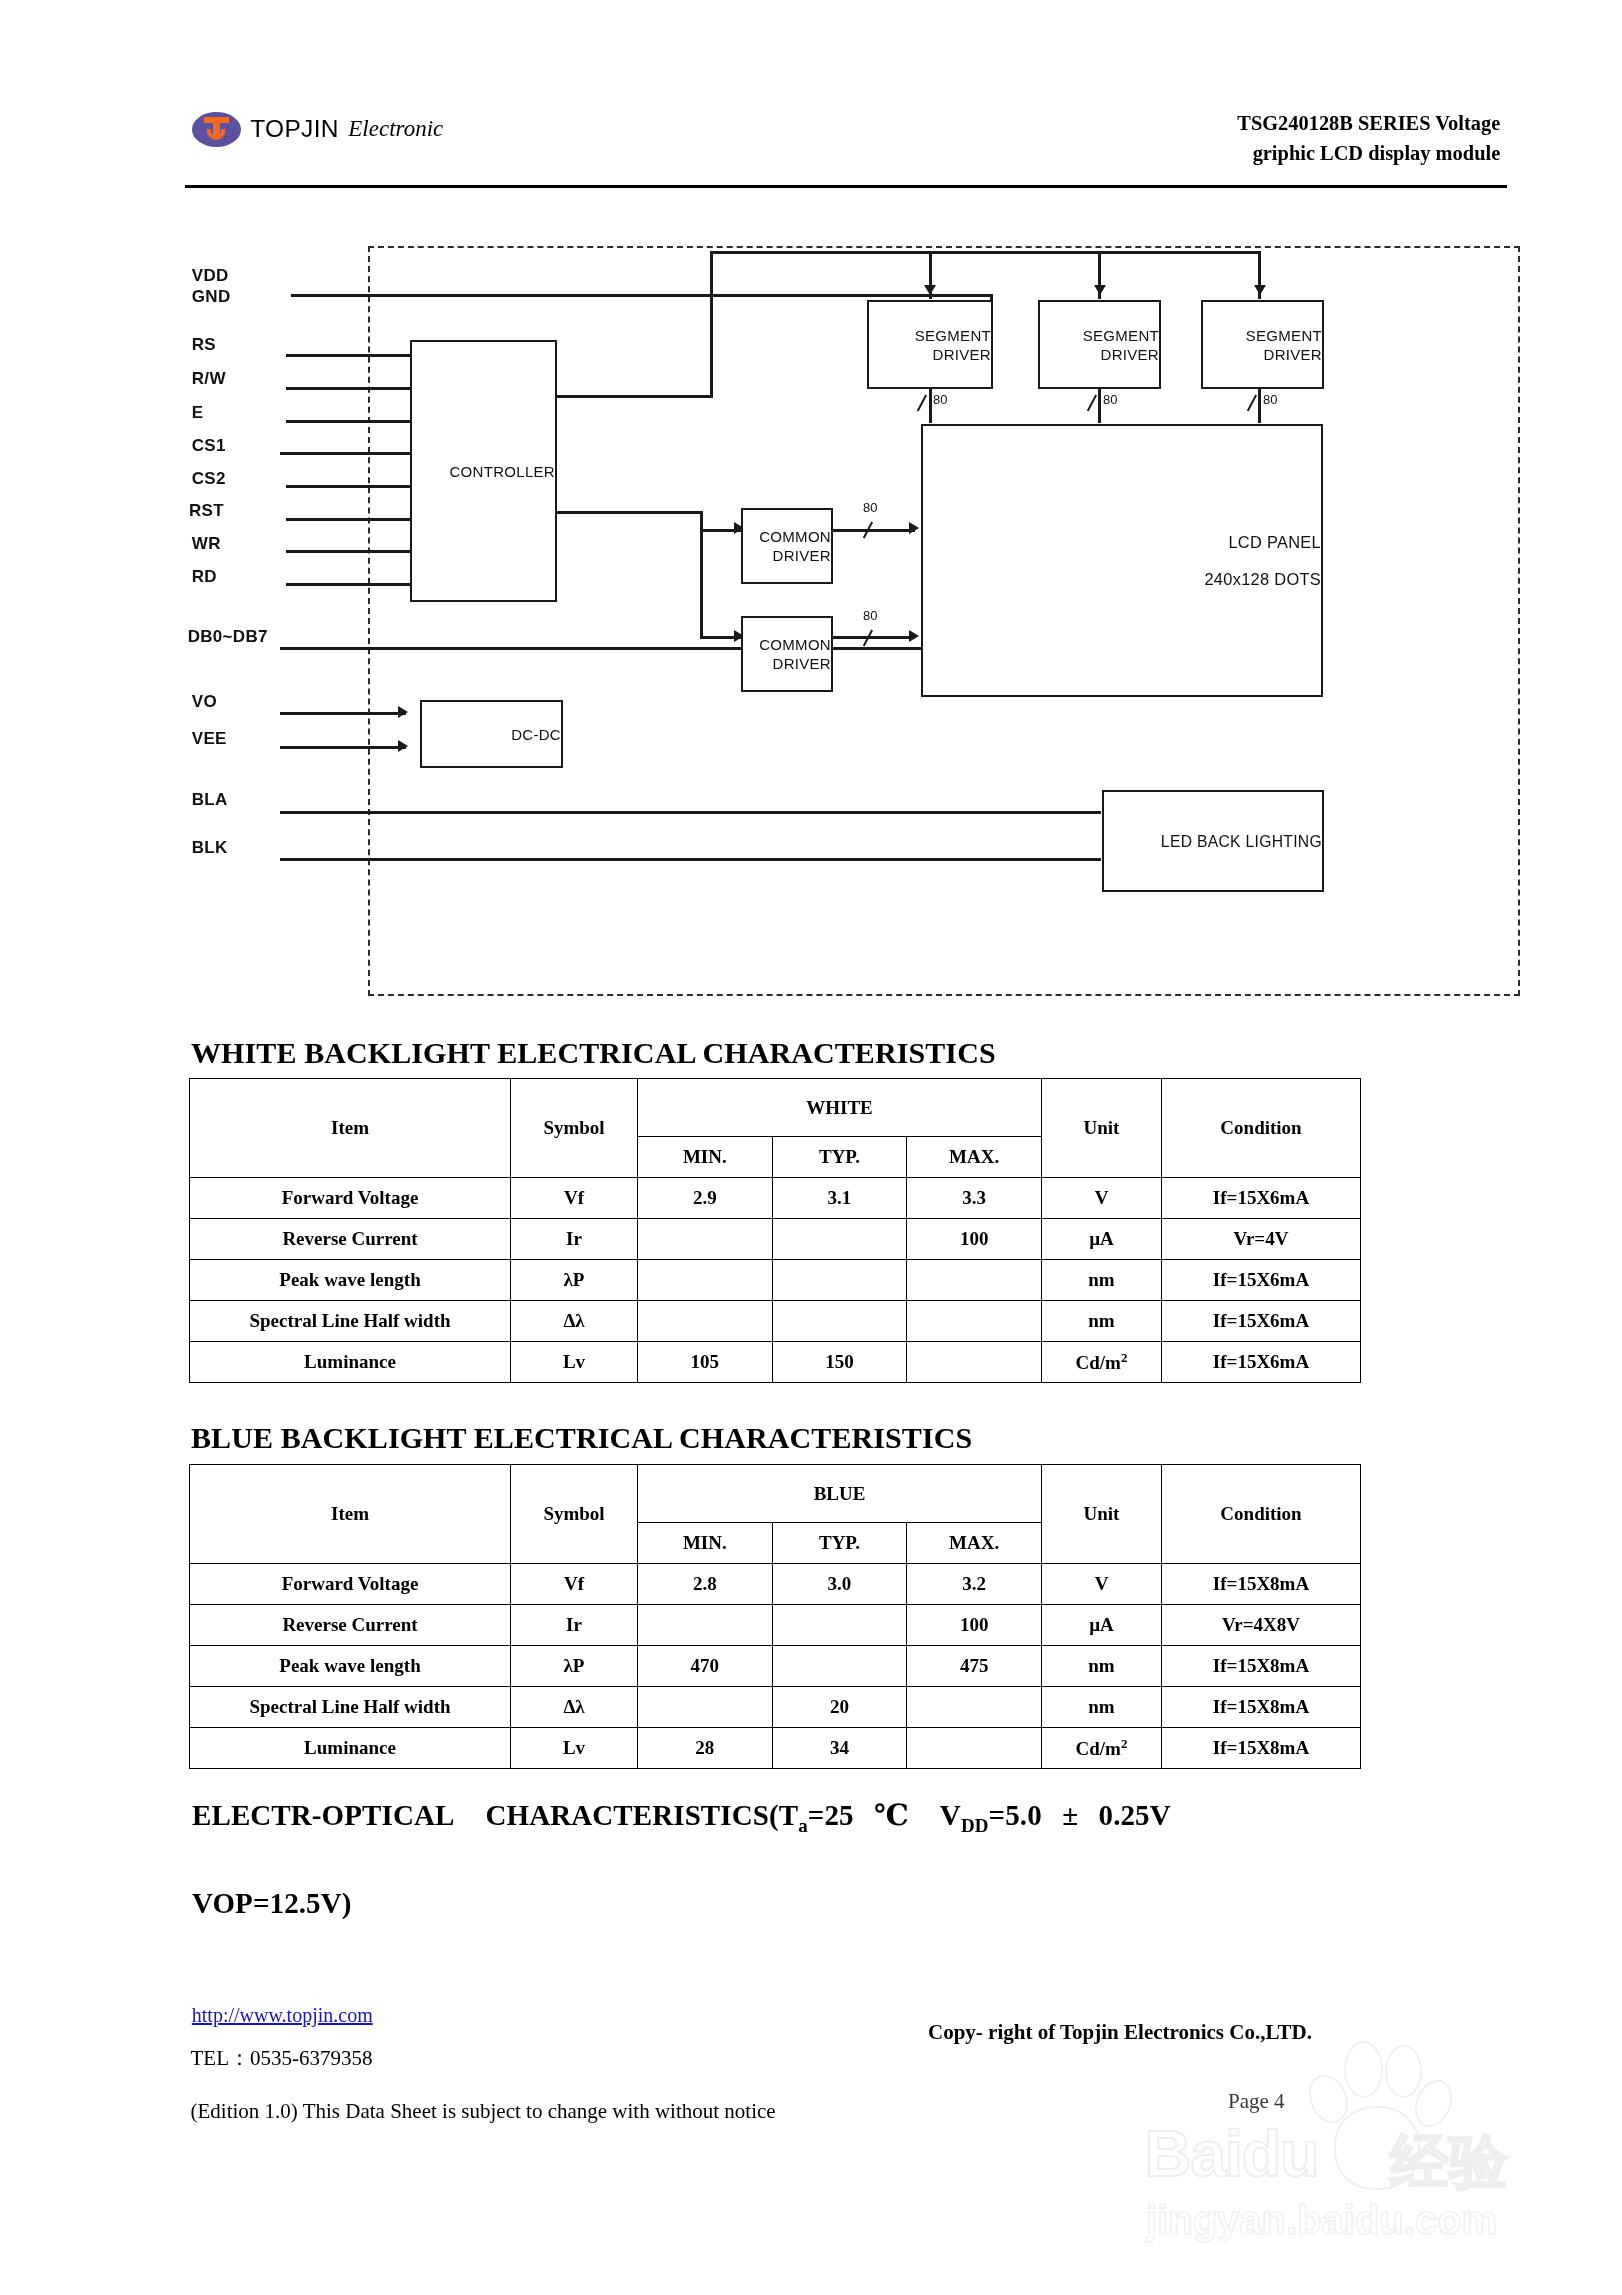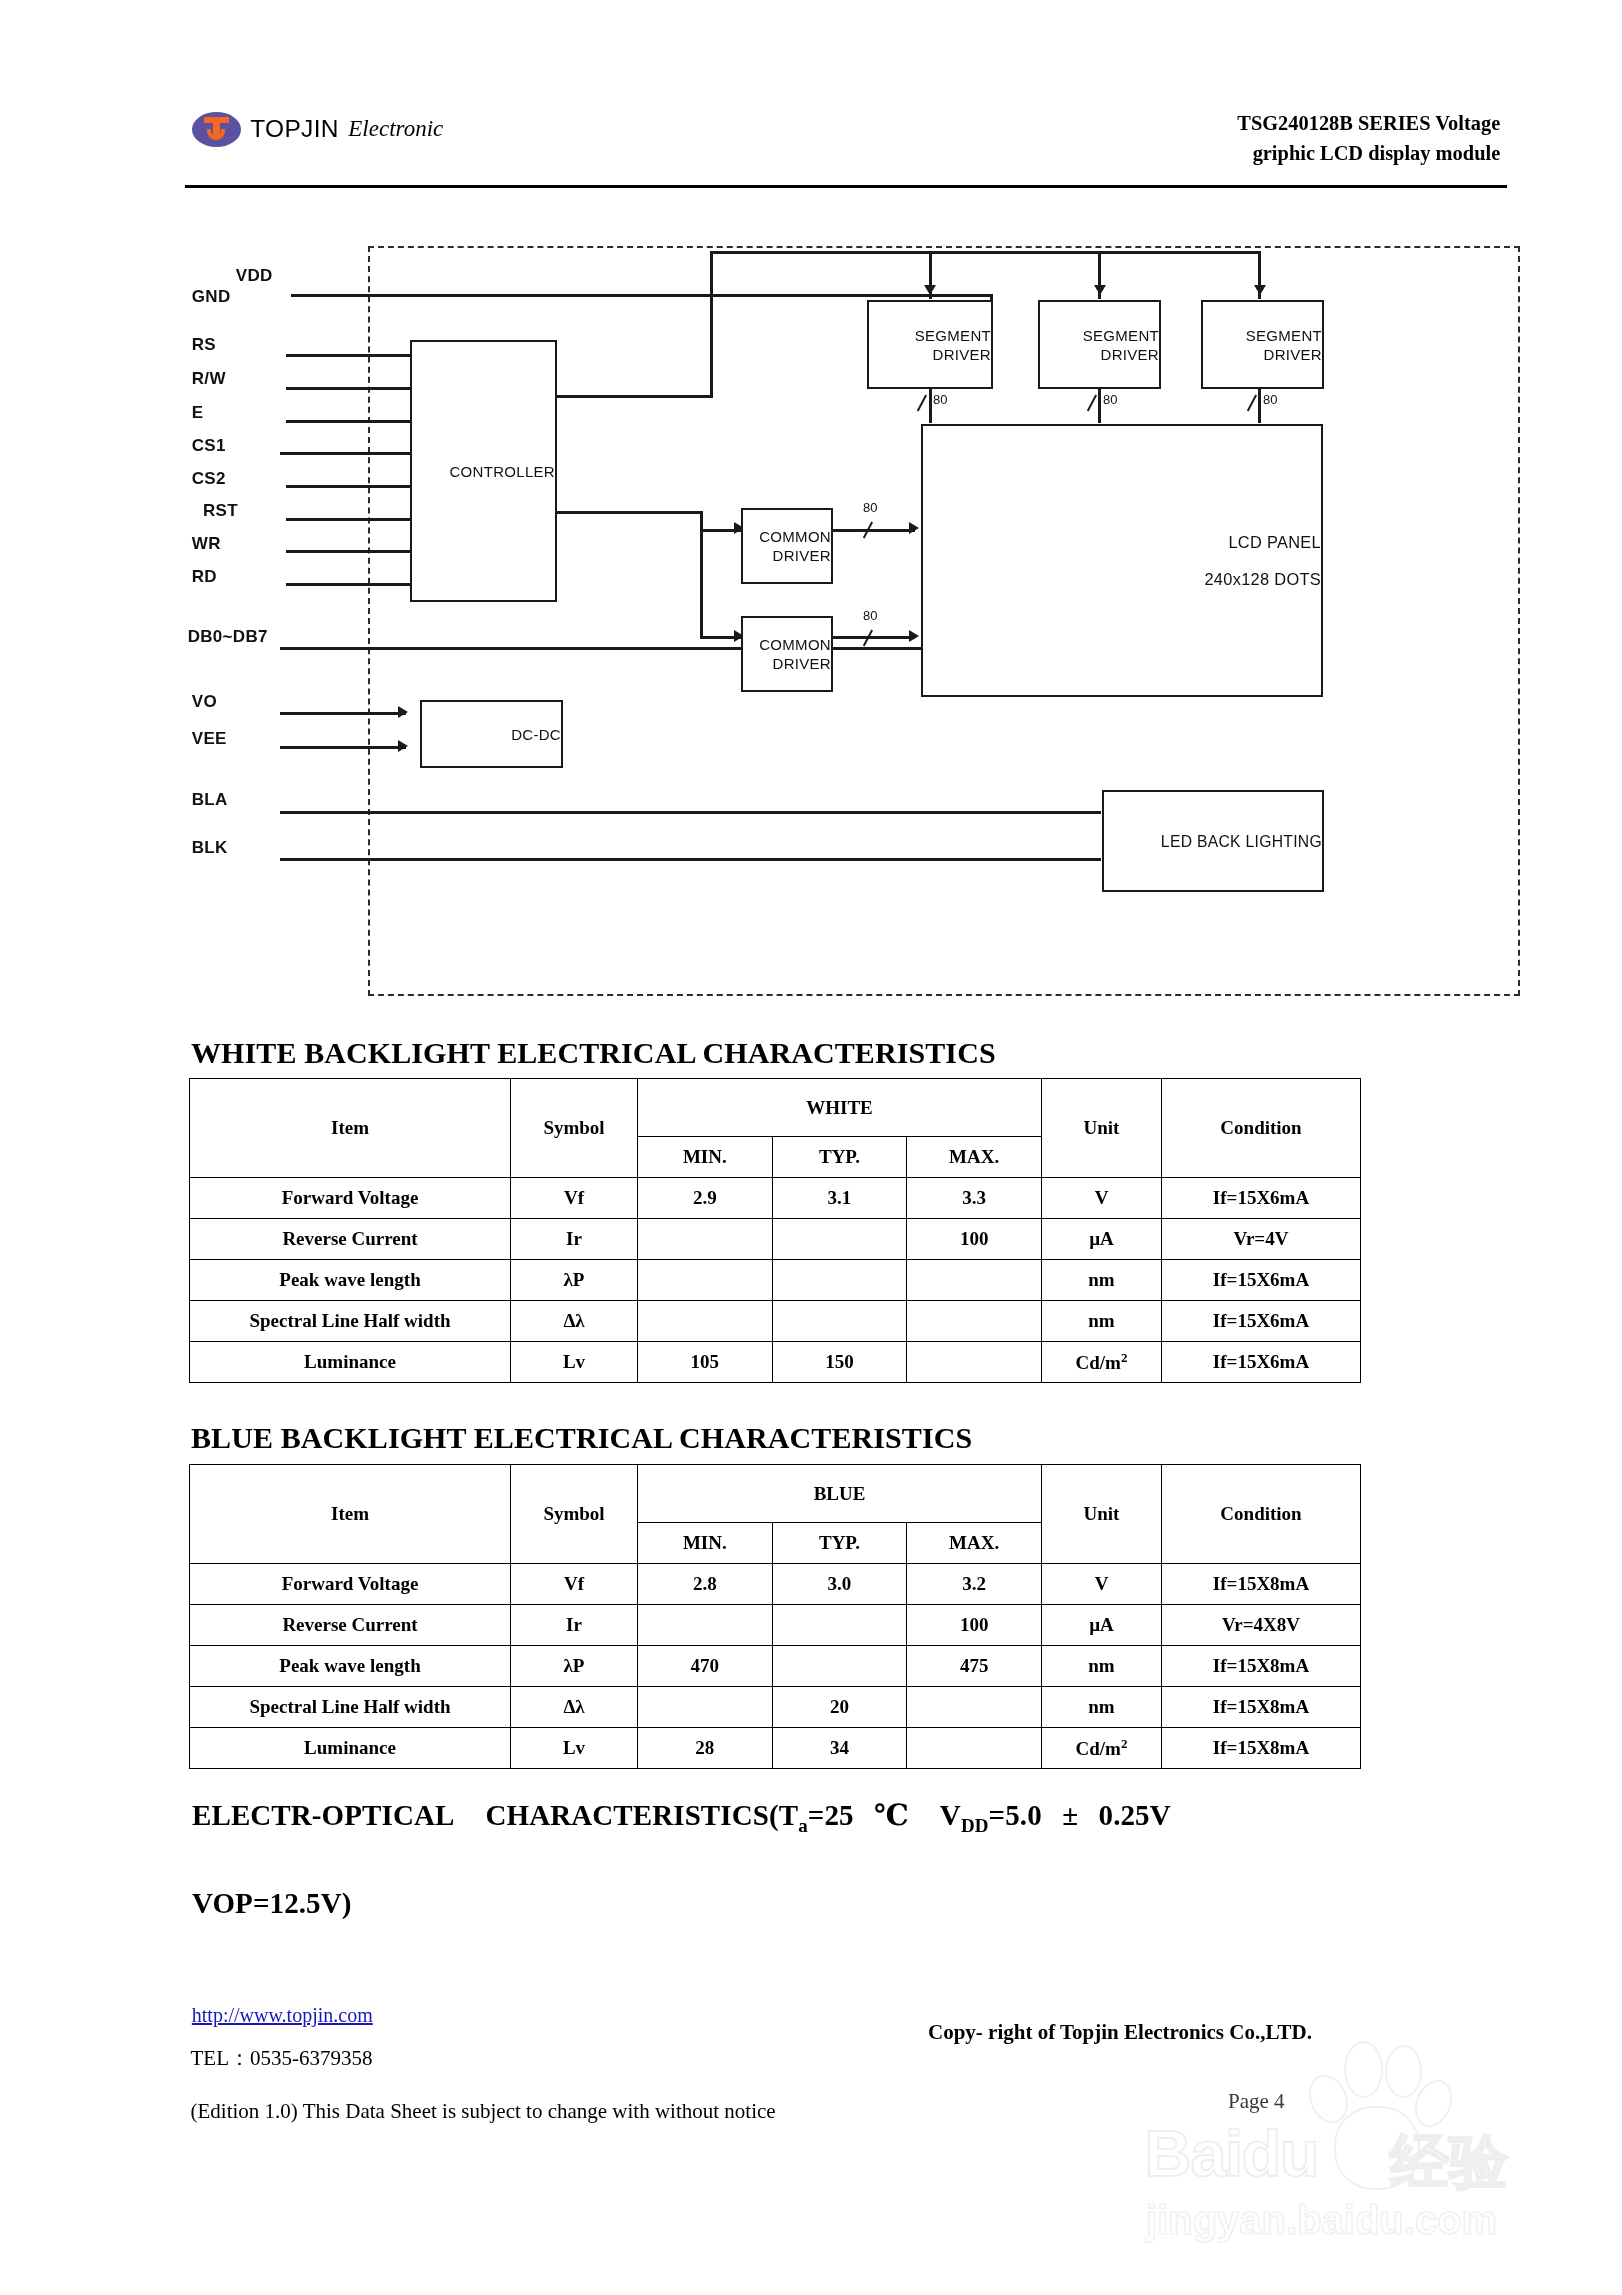--- a/index.html
+++ b/index.html
@@ -366,29 +366,29 @@
       <div>TSG240128B SERIES Voltage</div>
       <div>griphic LCD display module</div>
     </div>
     <div class="header-rule"></div>
   </div>
 
   <div class="diagram">
 
     <div class="dashbox"></div>
 
-    <div class="pinlabel" style="left:6.8px; top:55px;margin-left:44px;">VDD</div>
+    <div class="pinlabel" style="left:6.8px; top:55px;">VDD</div>
     <div class="pinlabel" style="left:6.8px; top:76px;">GND</div>
 
     <div class="pinlabel" style="left:6.8px; top:124px;">RS</div>
     <div class="pinlabel" style="left:6.8px; top:158px;">R/W</div>
     <div class="pinlabel" style="left:6.8px; top:192px;">E</div>
     <div class="pinlabel" style="left:6.8px; top:225px;">CS1</div>
     <div class="pinlabel" style="left:6.8px; top:258px;">CS2</div>
-    <div class="pinlabel" style="left:18px; top:290px;">RST</div>
+    <div class="pinlabel" style="left:4px; top:290px;">RST</div>
     <div class="pinlabel" style="left:6.8px; top:323px;">WR</div>
     <div class="pinlabel" style="left:6.8px; top:356px;">RD</div>
 
     <div class="pinlabel" style="left:2.7px; top:416px;">DB0~DB7</div>
 
     <div class="pinlabel" style="left:6.8px; top:481px;">VO</div>
     <div class="pinlabel" style="left:6.8px; top:518px;">VEE</div>
 
     <div class="pinlabel" style="left:6.8px; top:579px;">BLA</div>
     <div class="pinlabel" style="left:6.8px; top:627px;">BLK</div>

